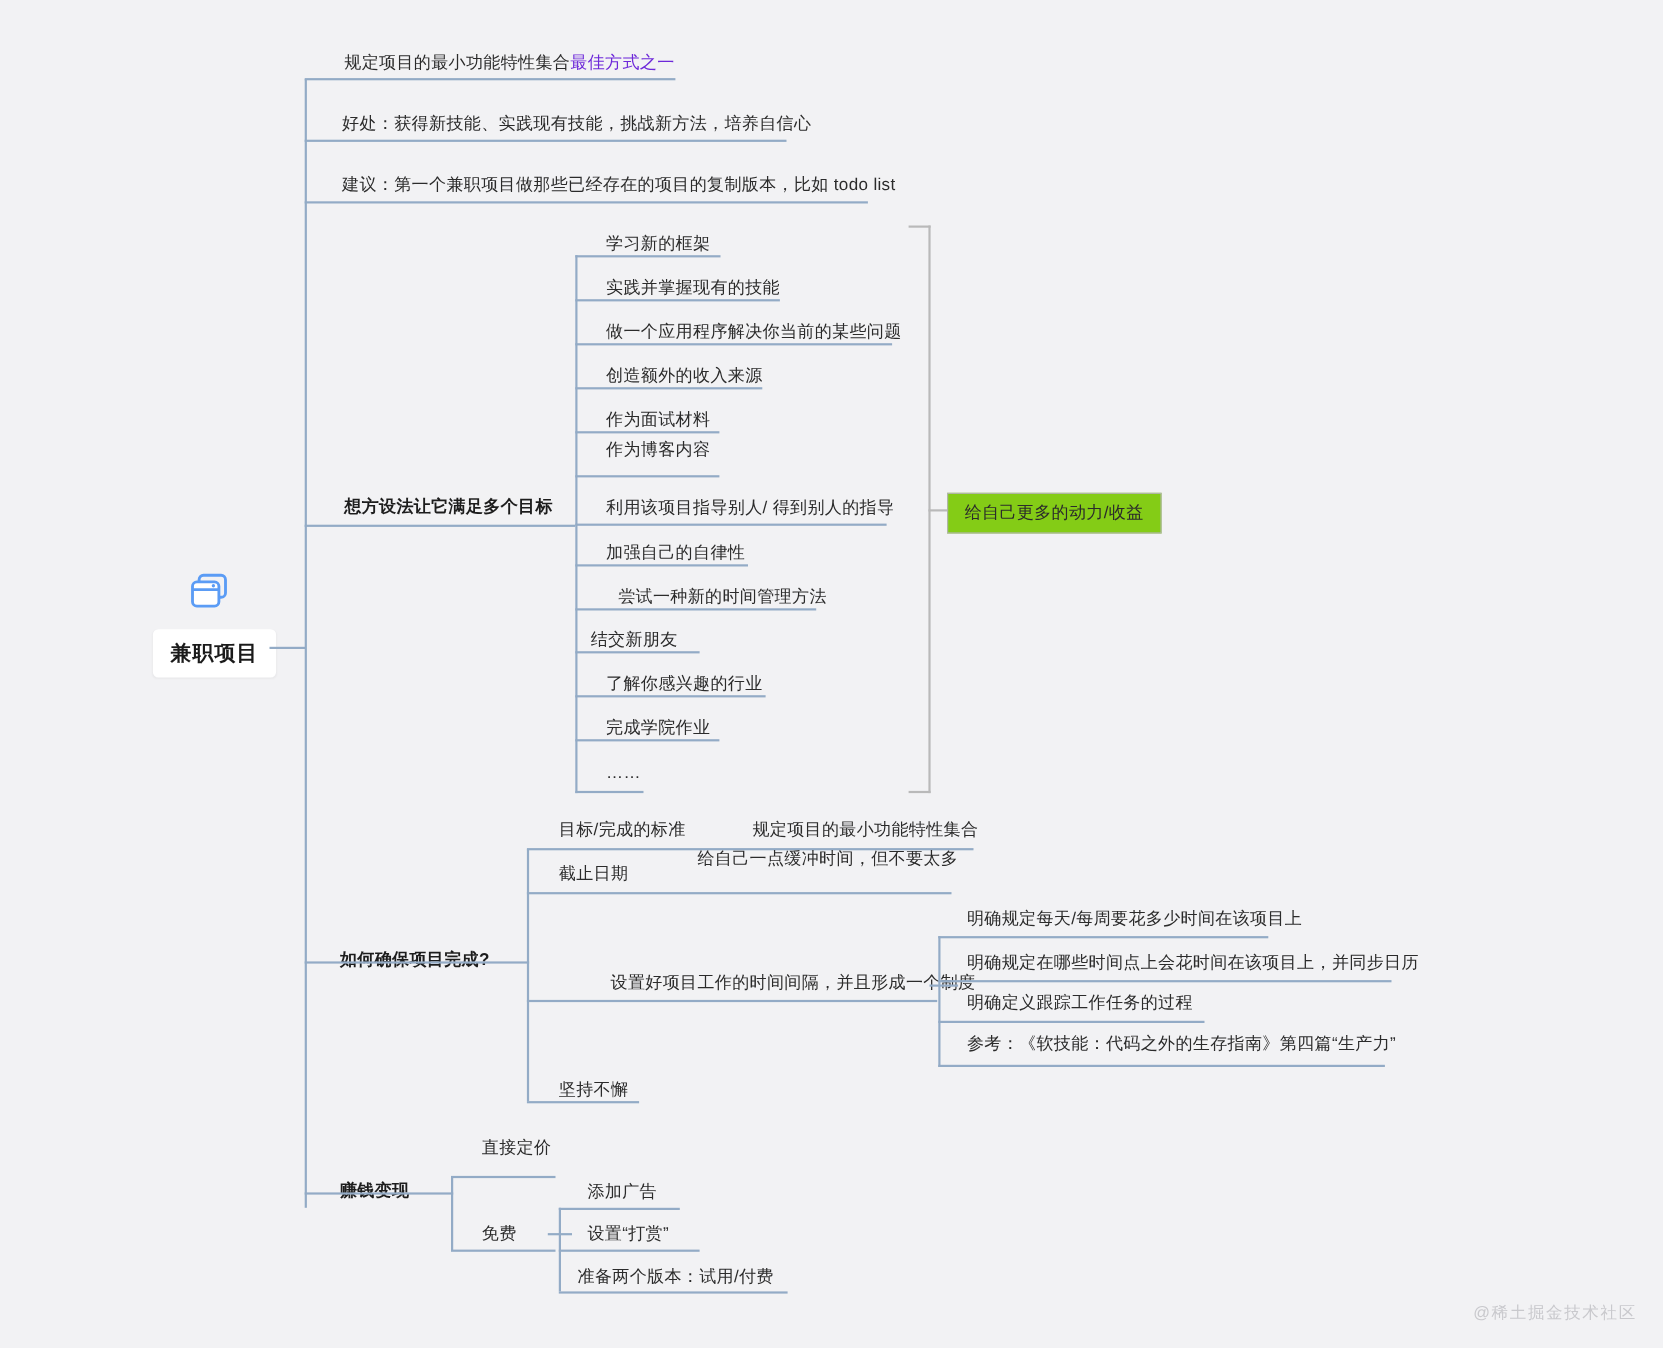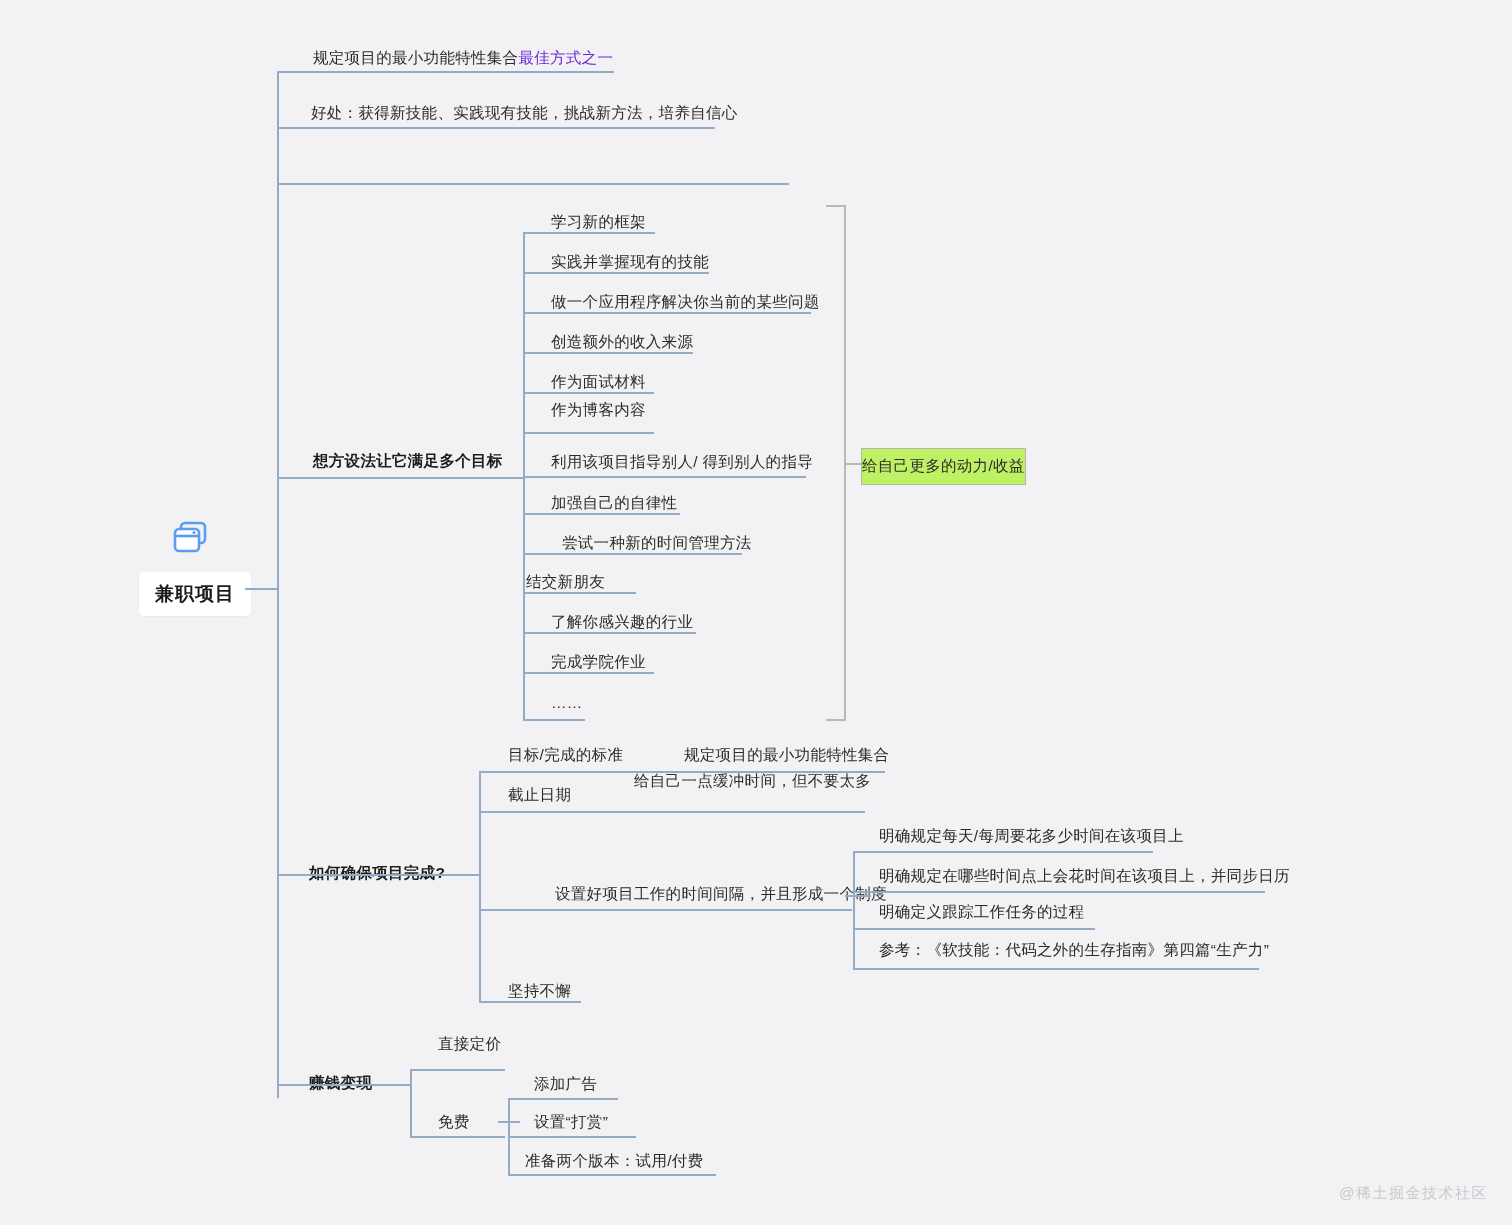--- a/index.html
+++ b/index.html
@@ -45,22 +45,22 @@
     white-space:nowrap;
     box-shadow:0 1px 2px rgba(0,0,0,.04);
     letter-spacing:1px;
   }
   #root-icon{position:absolute;width:36px;height:34px;}
 
   
   .boxed{
     position:absolute;
     border:1px solid #b4b4b4;
-    background:#bef264;
-    padding:7px 0;
+    background:#84cc16;
+    padding:7px 15px;
     font-size:15.5px;
     color:#2b2b2b;
     white-space:nowrap;
     letter-spacing:.3px;
   }
 
   #watermark{
     position:absolute;
     right:24px;
     bottom:22px;
@@ -90,20 +90,21 @@
   <div class="ln v" style="left:277px;top:72px;height:1026px;"></div>
 
   <div class="nd" style="left:313px;top:50px;">
     <span>规定项目的最小功能特性集合</span><span class="accent">最佳方式之一</span>
   </div>
   <div class="ln h" style="left:277px;top:71px;width:337px;"></div>
 
   <div class="nd" style="left:311px;top:105px;">好处：获得新技能、实践现有技能，挑战新方法，培养自信心</div>
   <div class="ln h" style="left:277px;top:127px;width:438px;"></div>
 
+  <div class="nd" style="left:311px;top:161px;">建议：第一个兼职项目做那些已经存在的项目的复制版本，比如 todo list</div>
   <div class="ln h" style="left:277px;top:183px;width:512px;"></div>
 
   <div class="nd bold" style="left:313px;top:453px;">想方设法让它满足多个目标</div>
   <div class="ln h" style="left:277px;top:477px;width:246px;"></div>
 
   <div class="ln v" style="left:523px;top:232px;height:489px;"></div>
 
   <div class="nd" style="left:551px;top:214px;">学习新的框架</div>
   <div class="ln h" style="left:523px;top:232px;width:132px;"></div>
 
@@ -124,21 +125,21 @@
 
   <div class="nd" style="left:551px;top:454px;">利用该项目指导别人/ 得到别人的指导</div>
   <div class="ln h" style="left:523px;top:476px;width:283px;"></div>
 
   <div class="nd" style="left:551px;top:495px;">加强自己的自律性</div>
   <div class="ln h" style="left:523px;top:513px;width:157px;"></div>
 
   <div class="nd" style="left:551px;top:535px;margin-left:11px;">尝试一种新的时间管理方法</div>
   <div class="ln h" style="left:523px;top:553px;width:219px;"></div>
 
-  <div class="nd" style="left:526px;top:574px;">结交新朋友</div>
+  <div class="nd" style="left:537px;top:574px;">结交新朋友</div>
   <div class="ln h" style="left:523px;top:592px;width:113px;"></div>
 
   <div class="nd" style="left:551px;top:614px;">了解你感兴趣的行业</div>
   <div class="ln h" style="left:523px;top:632px;width:173px;"></div>
 
   <div class="nd" style="left:551px;top:654px;">完成学院作业</div>
   <div class="ln h" style="left:523px;top:672px;width:131px;"></div>
 
   <div class="nd" style="left:551px;top:695px;">……</div>
   <div class="ln h" style="left:523px;top:719px;width:62px;"></div>

